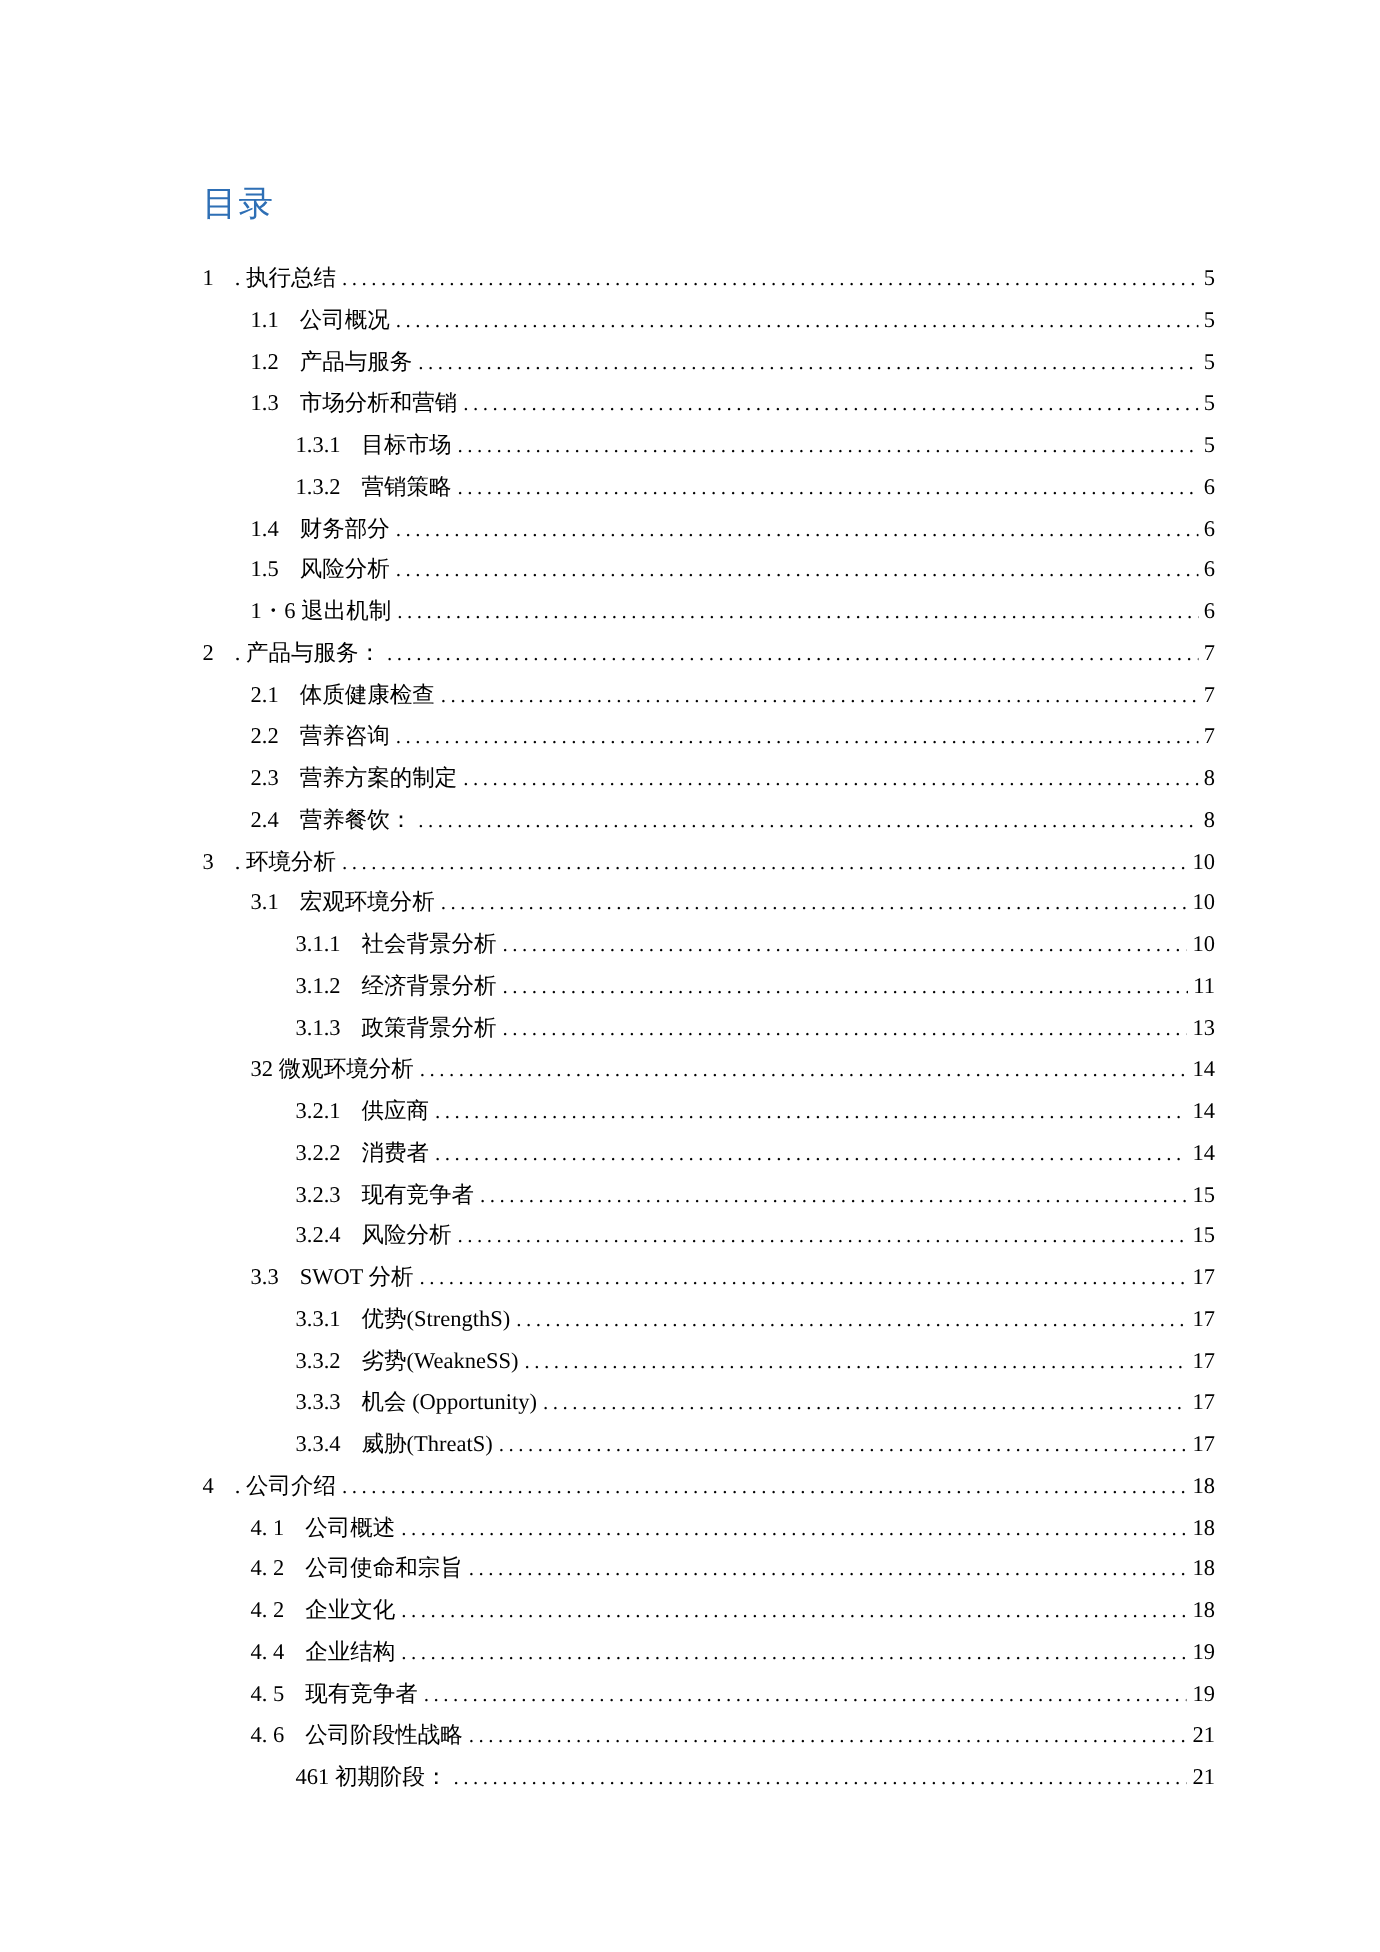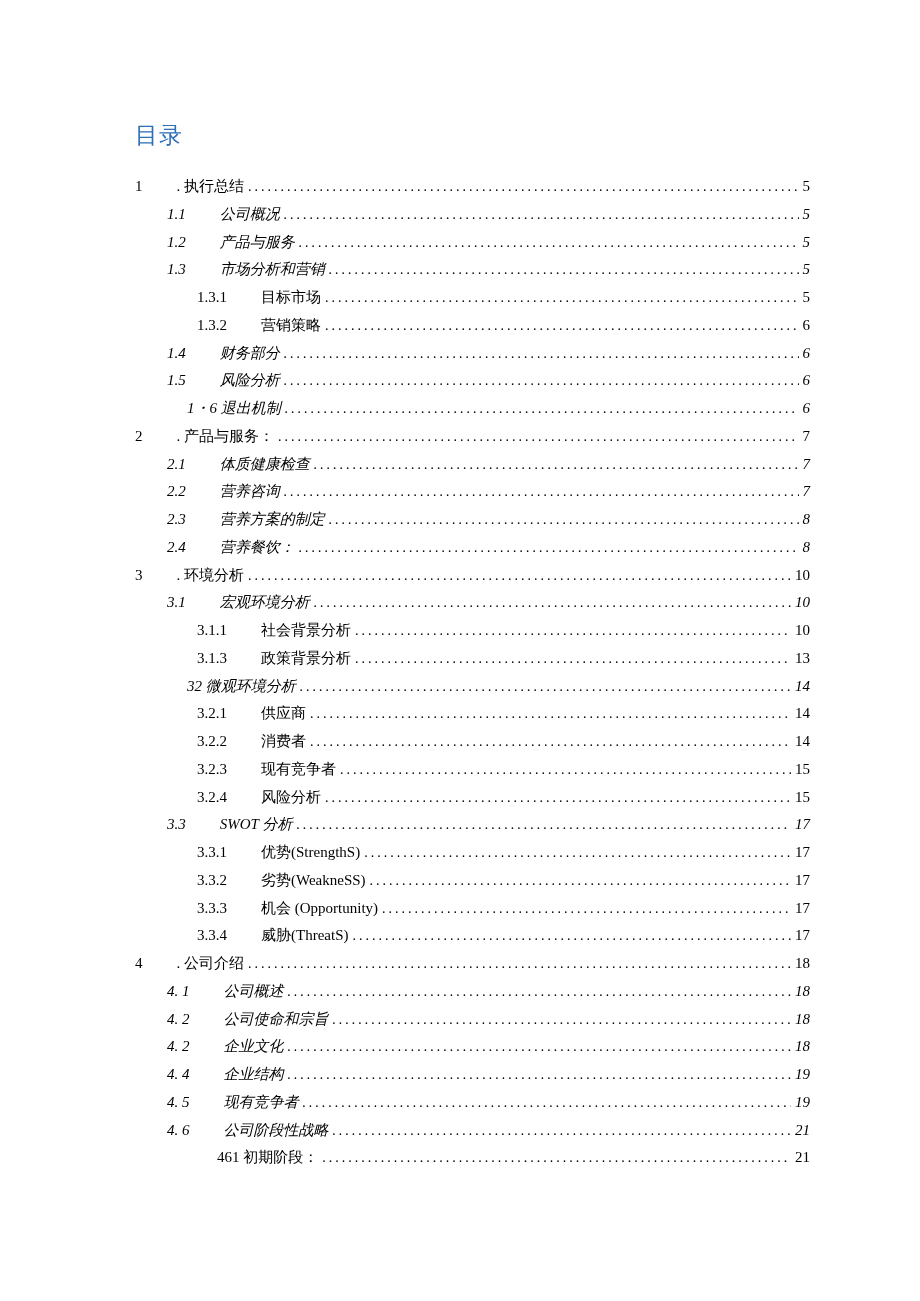--- a/index.html
+++ b/index.html
@@ -26,29 +26,28 @@
     letter-spacing: 1px;
   }
   .toc-row {
     display: flex;
     align-items: baseline;
     line-height: 1.85;
     white-space: nowrap;
     font-size: 15px;
   }
   .indent-0 { padding-left: 0; }
-  .indent-1 { padding-left: 32px; font-style: italic; }
+  .indent-1 { padding-left: 32px; }
   .indent-2 { padding-left: 62px; justify-content: flex-end; }
   .toc-num {
     flex: 0 0 auto;
     margin-right: 14px;
   }
   .toc-text {
     flex: 0 0 auto;
-    margin-left: 20px;
   }
   .toc-dots {
     flex: 1 1 auto;
     overflow: hidden;
     margin: 0 4px;
     color: #000;
   }
   .toc-dots::after {
     content: ".....................................................................................................................................................";
     letter-spacing: 3px;
@@ -159,20 +158,26 @@
         <span class="toc-dots"></span>
         <span class="toc-page">10</span>
       </div>
       <div class="toc-row indent-2">
         <span class="toc-num">3.1.1</span>
         <span class="toc-text">社会背景分析</span>
         <span class="toc-dots"></span>
         <span class="toc-page">10</span>
       </div>
       <div class="toc-row indent-2">
+        <span class="toc-num">3.1.2</span>
+        <span class="toc-text">经济背景分析</span>
+        <span class="toc-dots"></span>
+        <span class="toc-page">11</span>
+      </div>
+      <div class="toc-row indent-2">
         <span class="toc-num">3.1.3</span>
         <span class="toc-text">政策背景分析</span>
         <span class="toc-dots"></span>
         <span class="toc-page">13</span>
       </div>
       <div class="toc-row indent-1">
         <span class="toc-text">32 微观环境分析</span>
         <span class="toc-dots"></span>
         <span class="toc-page">14</span>
       </div>

